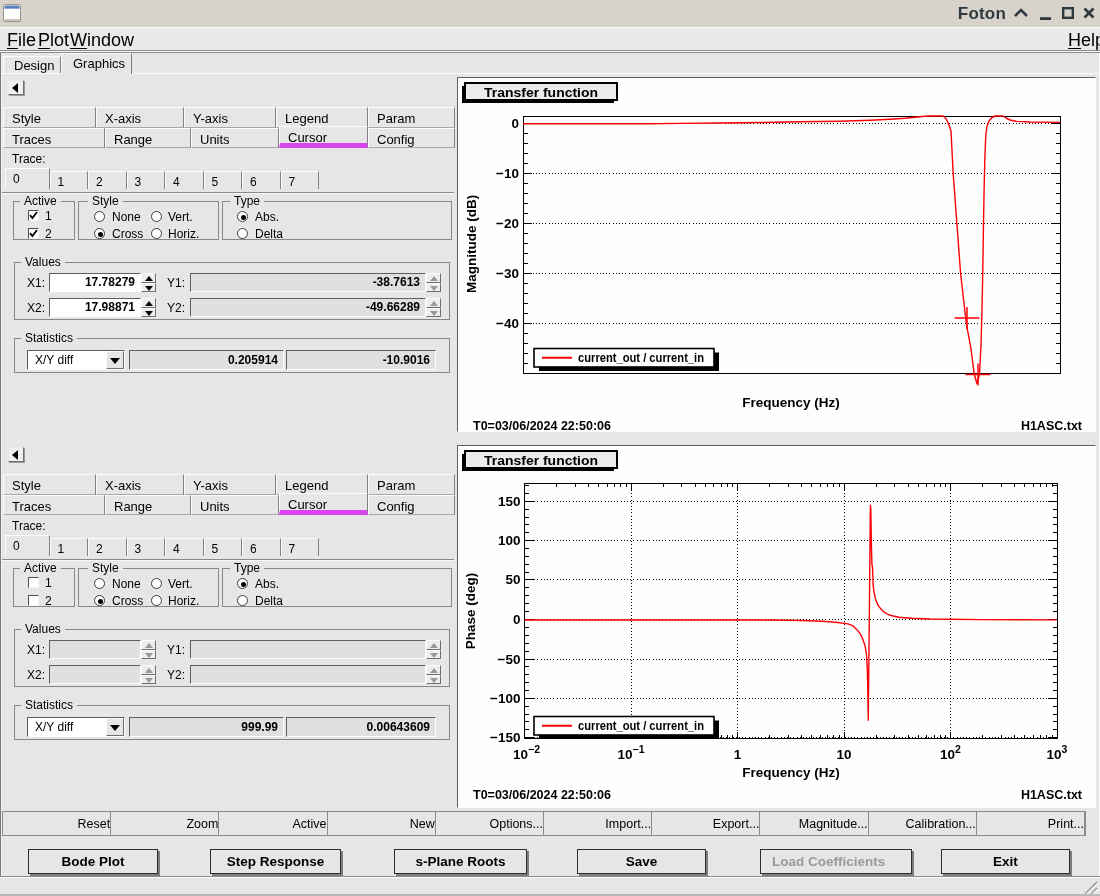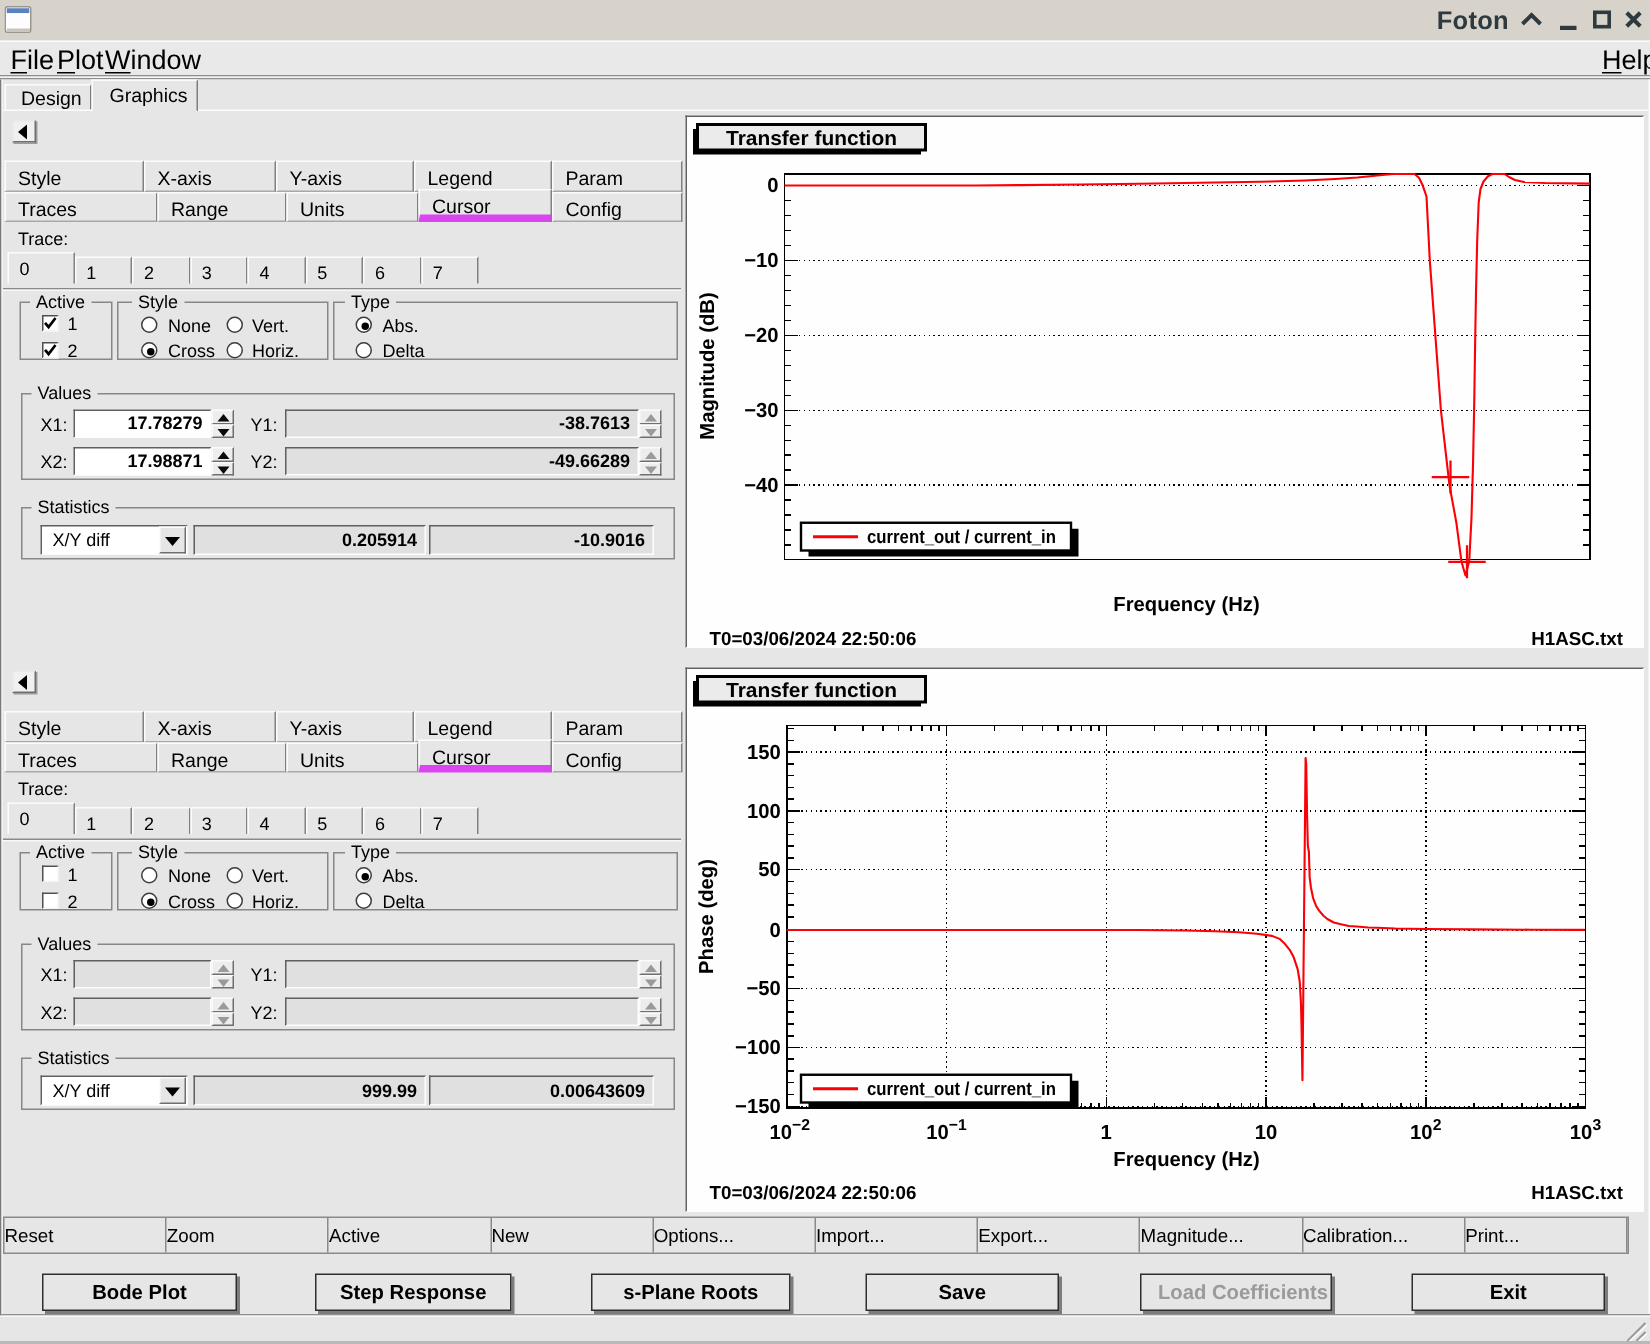--- a/index.html
+++ b/index.html
@@ -15,21 +15,21 @@
 .spin{position:absolute;width:15px}
 .spinbtn{position:absolute;left:0;width:15px;height:10px;background:#ededed;border-top:1px solid #fbfbfb;border-left:1px solid #fbfbfb;border-bottom:1px solid #6f6f6f;border-right:1px solid #6f6f6f}
 .tri-up{position:absolute;left:2.5px;top:2px;width:0;height:0;border-left:4.5px solid transparent;border-right:4.5px solid transparent;border-bottom:5.5px solid #0a0a0a}
 .tri-dn{position:absolute;left:2.5px;top:2px;width:0;height:0;border-left:4.5px solid transparent;border-right:4.5px solid transparent;border-top:5.5px solid #0a0a0a}
 .dis .tri-up{border-bottom-color:#9a9a9a}
 .dis .tri-dn{border-top-color:#9a9a9a}
 .tab{position:absolute;font-size:13px;line-height:15px;background:#e6e6e6;border-right:1px solid #808080;border-top:1px solid #fcfcfc;border-left:1px solid #fcfcfc;border-bottom:1px solid #a8a8a8;padding:3px 0 0 8px;white-space:nowrap}
 .tab.sel{border-bottom:5px solid #d946ef;z-index:3}
 .ttab{position:absolute;font-size:12px;line-height:14px;background:#e6e6e6;border-right:1px solid #808080;border-top:1px solid #fcfcfc;border-left:1px solid #fcfcfc;padding:3px 0 0 7px}
 .btn-big{position:absolute;height:25px;background:#e6e6e6;border:1px solid #2e2e2e;box-shadow:2px 2px 0 #7d7d7d;font-size:13.5px;font-weight:bold;text-align:center;line-height:23px;white-space:nowrap;overflow:hidden}
-.tcell{position:absolute;top:0;height:100%;border-right:1px solid #8a8a8a;font-size:12.5px;text-align:left;line-height:24px}
+.tcell{position:absolute;top:0;height:100%;border-right:1px solid #8a8a8a;font-size:12.5px;text-align:right;line-height:24px}
 .mi{position:absolute;top:0;font-size:18px;line-height:22px}
 .mi u{text-decoration:underline;text-underline-offset:2px}
 </style></head><body>
 <div class="abs" style="left:0px;top:0px;width:1100px;height:27px;background:#d7d3cb;"></div>
 <div class="abs" style="left:0px;top:27px;width:1100px;height:1px;background:#fbfbfb;"></div>
 <svg class="abs" style="left:3px;top:4px" width="19" height="19" viewBox="0 0 19 19">
 <rect x="0.5" y="0.5" width="17" height="17" rx="1.5" fill="#fdfdfd" stroke="#9b968c"></rect>
 <rect x="1.5" y="1.5" width="15" height="3.2" fill="#5b82c0"></rect>
 <rect x="1.5" y="15" width="15.5" height="2" fill="#c9c5bd"></rect>
 </svg>
@@ -552,21 +552,21 @@
 <div class="abs tcell" style="left:435.8px;top:812px;width:108.2px;height:23px;">Options...</div>
 <div class="abs tcell" style="left:544.0px;top:812px;width:108.2px;height:23px;">Import...</div>
 <div class="abs tcell" style="left:652.2px;top:812px;width:108.2px;height:23px;">Export...</div>
 <div class="abs tcell" style="left:760.4px;top:812px;width:108.2px;height:23px;">Magnitude...</div>
 <div class="abs tcell" style="left:868.6px;top:812px;width:108.2px;height:23px;">Calibration...</div>
 <div class="abs tcell" style="left:976.8000000000001px;top:812px;width:108.2px;height:23px;">Print...</div>
 <div class="abs btn-big" style="left:28px;top:849px;width:130px;height:25px;color:#000;">Bode Plot</div>
 <div class="abs btn-big" style="left:210px;top:849px;width:131px;height:25px;color:#000;">Step Response</div>
 <div class="abs btn-big" style="left:394px;top:849px;width:133px;height:25px;color:#000;">s-Plane Roots</div>
 <div class="abs btn-big" style="left:577px;top:849px;width:129px;height:25px;color:#000;">Save</div>
-<div class="abs btn-big" style="left:760px;top:849px;width:128px;height:25px;color:#9a9a9a;text-align:left;padding-left:11px;font-size:13.5px;">Load Coefficients</div>
+<div class="abs btn-big" style="left:760px;top:849px;width:152px;height:25px;color:#9a9a9a;text-align:left;padding-left:11px;font-size:13.5px;">Load Coefficients</div>
 <div class="abs btn-big" style="left:941px;top:849px;width:129px;height:25px;color:#000;">Exit</div>
 <div class="abs" style="left:0px;top:876px;width:1100px;height:1px;background:#8e8e8e;"></div>
 <div class="abs" style="left:0px;top:877px;width:1100px;height:1px;background:#f8f8f8;"></div>
 <div class="abs" style="left:0px;top:878px;width:1100px;height:18px;background:#e6e6e6;"></div>
 <svg class="abs" style="left:1083px;top:881px" width="15" height="13" viewBox="0 0 15 13">
 <path d="M14 1 L2 13 M14 7 L8 13" stroke="#9a9a9a" stroke-width="1.6" fill="none"></path>
 <path d="M15 2 L3 13.5 M15 8 L9 13.5" stroke="#fdfdfd" stroke-width="1" fill="none"></path>
 </svg>
 <div class="abs" style="left:0px;top:894px;width:1100px;height:2px;background:#b9b9b9;"></div>
 </body></html>

